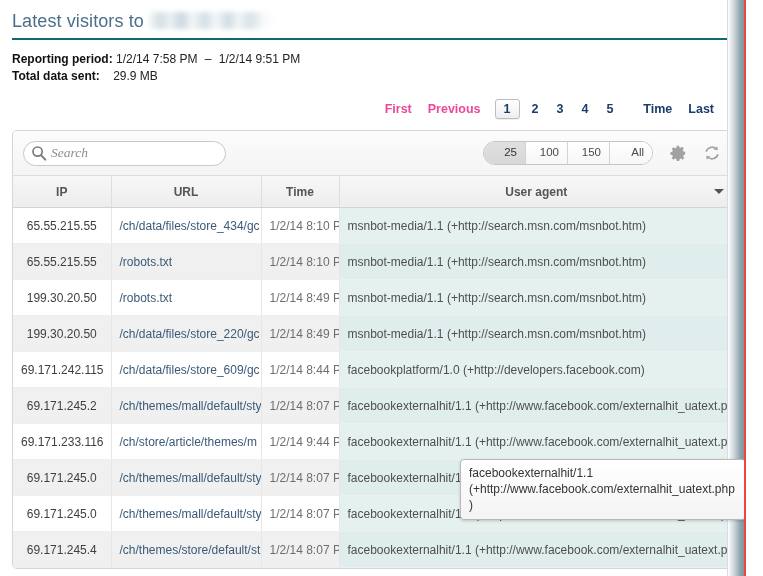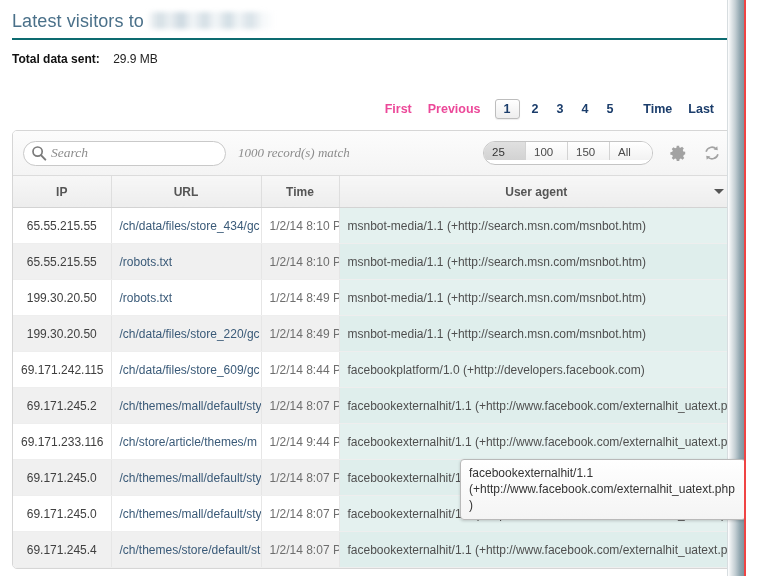--- a/index.html
+++ b/index.html
@@ -190,23 +190,23 @@
     display: flex;
     border: 1px solid #c4c4c4;
     border-radius: 13px;
     overflow: hidden;
     height: 22px;
     background: #fff;
   }
   .seg-btn {
     min-width: 42px;
     padding: 0 8px;
-    height: 18px;
+    height: 34px;
     line-height: 20px;
-    text-align: left;
+    text-align: right;
     font-size: 11.5px;
     color: #4a4a4a;
     background: linear-gradient(to bottom, #ffffff, #f2f2f2);
     border-right: 1px solid #d3d3d3;
     cursor: pointer;
     box-sizing: border-box;
   }
   .seg-btn:last-child { border-right: none; }
   .seg-btn.active {
     background: linear-gradient(to bottom, #e0e0e0, #d2d2d2);
@@ -298,20 +298,26 @@
 <body>
 
 <div id="page">
 
   <h1 class="page-title">
     <span>Latest visitors to</span><span class="redacted"></span>
   </h1>
   <div class="title-rule"></div>
 
   <div class="meta">
+    <div class="meta-row">
+      <span class="meta-label">Reporting period:</span>
+      <span class="meta-value">1/2/14 7:58 PM</span>
+      <span class="meta-sep">–</span>
+      <span class="meta-value">1/2/14 9:51 PM</span>
+    </div>
     <div class="meta-row total">
       <span class="meta-label">Total data sent:</span>
       <span class="meta-value">29.9 MB</span>
     </div>
   </div>
 
   <div class="pagination">
     <span class="pg disabled">First</span>
     <span class="pg disabled">Previous</span>
     <span class="pg num current">1</span>
@@ -327,21 +333,20 @@
   <div class="panel">
 
     <div class="toolbar">
       <div class="search-wrap">
         <svg class="search-icon" viewBox="0 0 16 16">
           <circle cx="6.6" cy="6.6" r="4.6" fill="none" stroke="#7b7b7b" stroke-width="1.7"></circle>
           <line x1="10.2" y1="10.4" x2="14.3" y2="14.6" stroke="#7b7b7b" stroke-width="2" stroke-linecap="round"></line>
         </svg>
         <input class="search-input" type="text" placeholder="Search" style="">
       </div>
-      <span class="record-count">1000 record(s) match</span>
 
       <div class="toolbar-right">
         <div class="seg">
           <div class="seg-btn active">25</div>
           <div class="seg-btn">100</div>
           <div class="seg-btn">150</div>
           <div class="seg-btn">All</div>
         </div>
 
         <svg class="tool-icon" viewBox="0 0 20 20">

